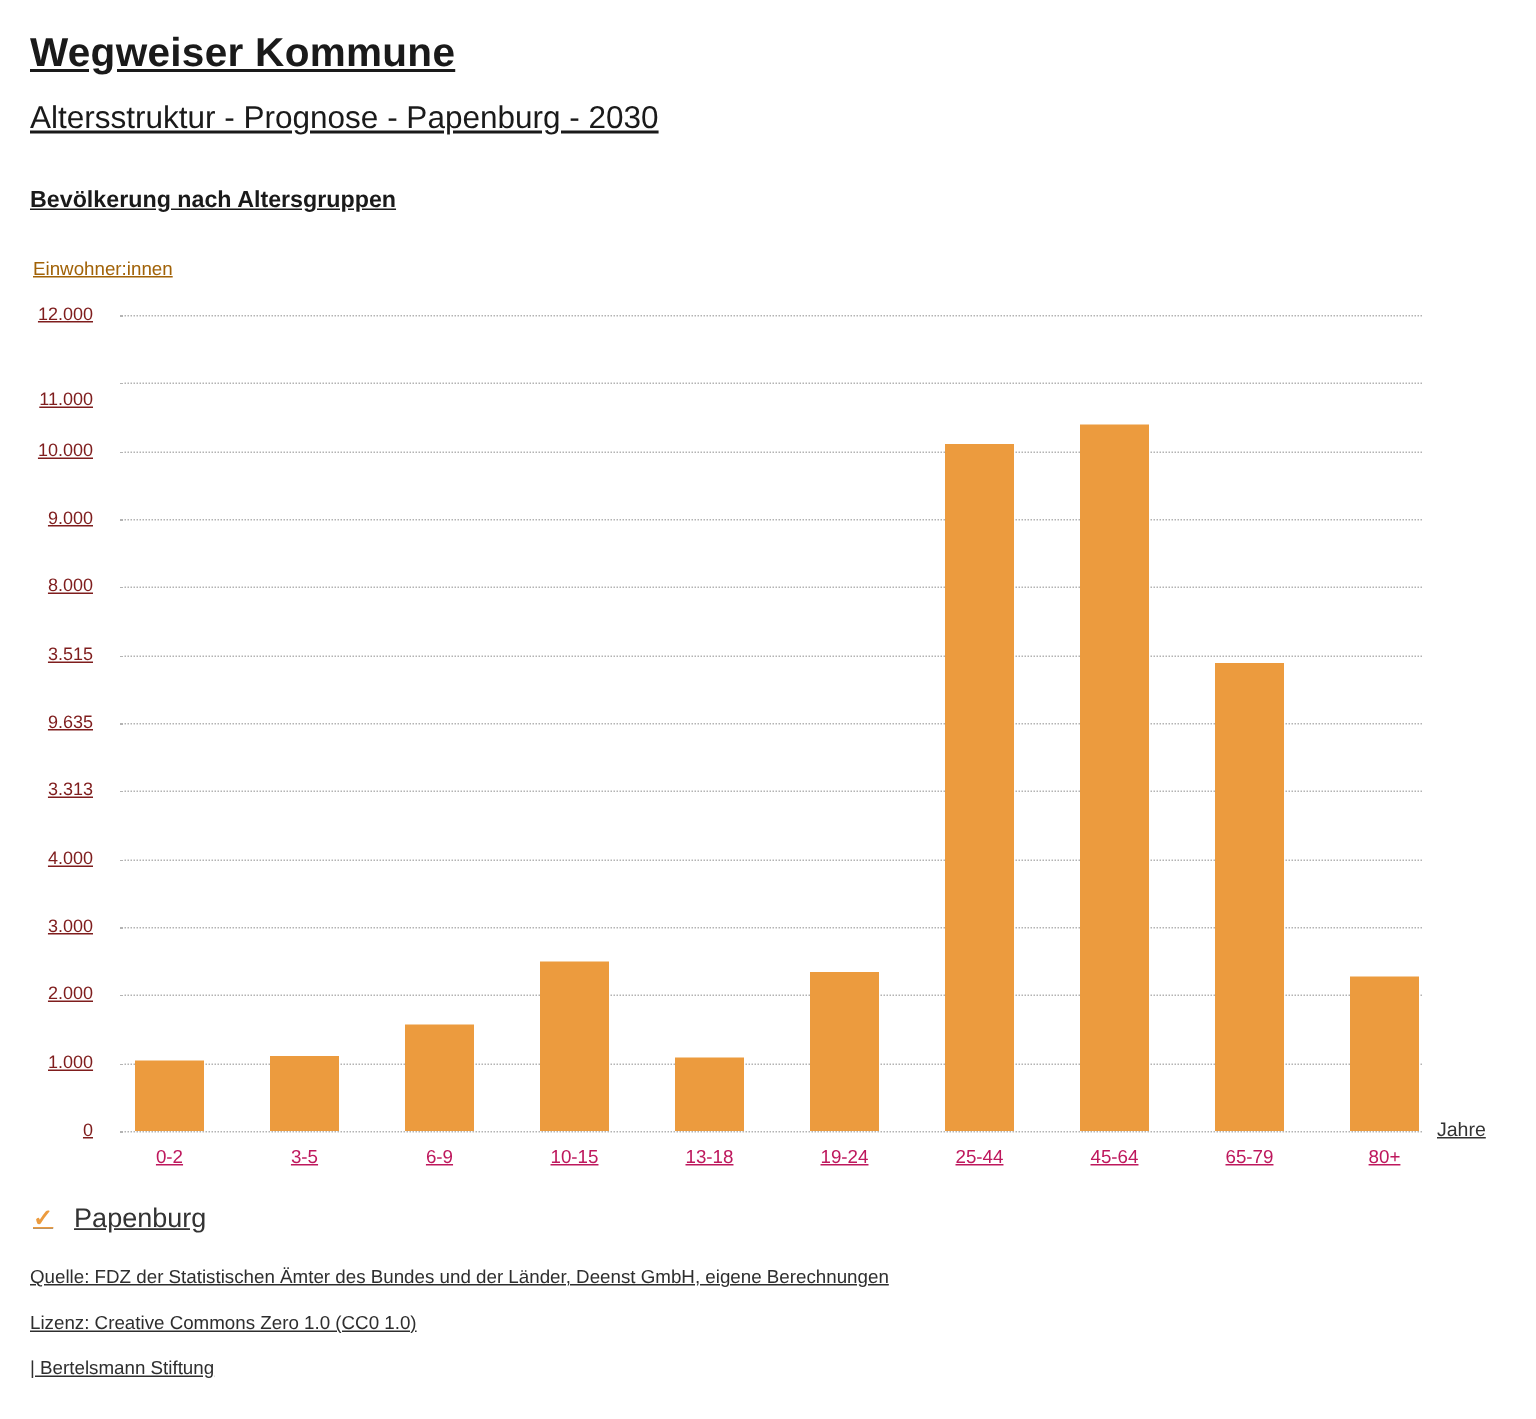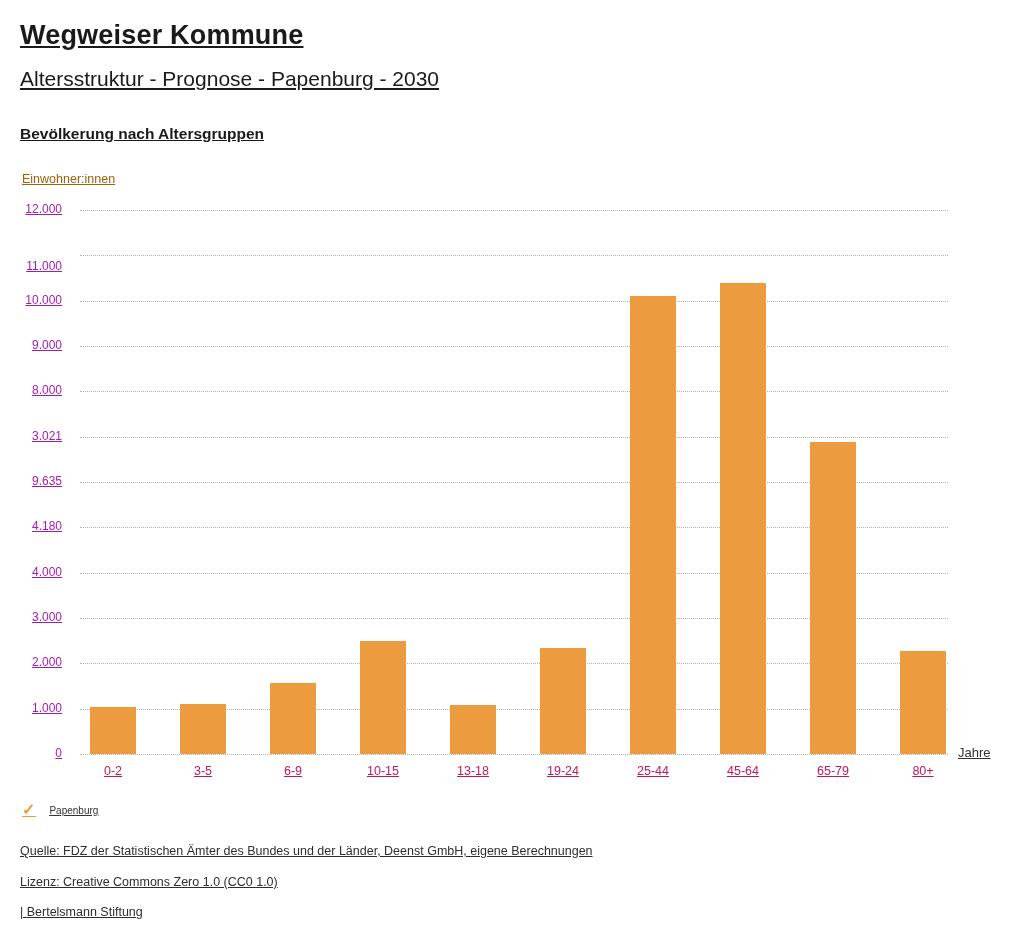--- a/index.html
+++ b/index.html
@@ -9,28 +9,28 @@
     font-family:"Liberation Sans", sans-serif; color:#1a1a1a;
   }
   .abs { position:absolute; }
   
   .title    { left:20px; top:20px;  font-size:27px; font-weight:bold; letter-spacing:0.2px; }
   .subtitle { left:20px; top:67px;  font-size:21px; font-weight:normal; }
   .heading  { left:20px; top:105px; font-size:15.5px; font-weight:bold;margin-top:20px; }
   
   .y-axis-title { left:22px; top:172px; font-size:12.5px; color:#a16207; }
   .gridline { position:absolute; left:80px; width:868px; height:0; border-top:1px dotted #b3b3b3; }
-  .ytick { position:absolute; left:0; width:62px; text-align:right; font-size:12px; color:#a21caf; }
+  .ytick { position:absolute; left:0; width:62px; text-align:right; font-size:12px; color:#7f1d1d; }
   .bar   { position:absolute; width:46px; }
   .xtick { position:absolute; top:764px; text-align:center; font-size:12.5px; color:#be185d; }
   .x-axis-unit { left:958px; top:745px; font-size:13px; color:#333; }
   
   .legend { left:22px; top:802px; display:flex; align-items:center; cursor:pointer; }
   .legend .check { font-size:16px; font-weight:bold; line-height:1; }
-  .legend .label { margin-left:14px; font-size:10px; color:#333; }
+  .legend .label { margin-left:14px; font-size:18px; color:#333; }
   
   .footer-line { left:20px; font-size:12.5px; color:#2e2e2e; }
   .f1 { top:844px; } .f2 { top:875px; } .f3 { top:905px; }
 </style>
 </head>
 <body>
 
 <header>
   <h1 class="abs title">Wegweiser Kommune</h1>
   <h2 class="abs subtitle">Altersstruktur - Prognose - Papenburg - 2030</h2>
@@ -45,25 +45,25 @@
     <div class="ytick" style="top: 746px;">0</div>
     <div class="gridline" style="top: 708.667px;"></div>
     <div class="ytick" style="top: 700.667px; padding-left: 32px;">1.000</div>
     <div class="gridline" style="top: 663.333px;"></div>
     <div class="ytick" style="top: 655.333px;">2.000</div>
     <div class="gridline" style="top: 618px;"></div>
     <div class="ytick" style="top: 610px;">3.000</div>
     <div class="gridline" style="top: 572.667px;"></div>
     <div class="ytick" style="top: 564.667px;">4.000</div>
     <div class="gridline" style="top: 527.333px;"></div>
-    <div class="ytick" style="top: 519.333px;">4.180</div>
+    <div class="ytick" style="top: 519.333px;">3.313</div>
     <div class="gridline" style="top: 482px;"></div>
     <div class="ytick" style="top: 474px;">9.635</div>
     <div class="gridline" style="top: 436.667px;"></div>
-    <div class="ytick" style="top: 428.667px;">3.021</div>
+    <div class="ytick" style="top: 428.667px;">3.515</div>
     <div class="gridline" style="top: 391.333px;"></div>
     <div class="ytick" style="top: 383.333px;">8.000</div>
     <div class="gridline" style="top: 346px;"></div>
     <div class="ytick" style="top: 338px;">9.000</div>
     <div class="gridline" style="top: 300.667px;"></div>
     <div class="ytick" style="top: 292.667px; padding-left: 16px;">10.000</div>
     <div class="gridline" style="top: 255.333px;"></div>
     <div class="ytick" style="top: 247.333px; margin-top: 12px;">11.000</div>
     <div class="gridline" style="top: 210px;"></div>
     <div class="ytick" style="top: 202px;">12.000</div>

